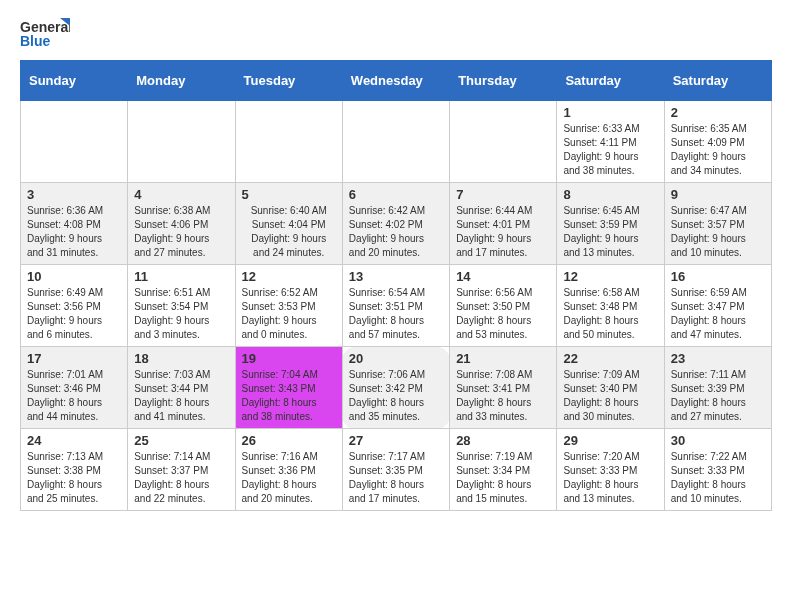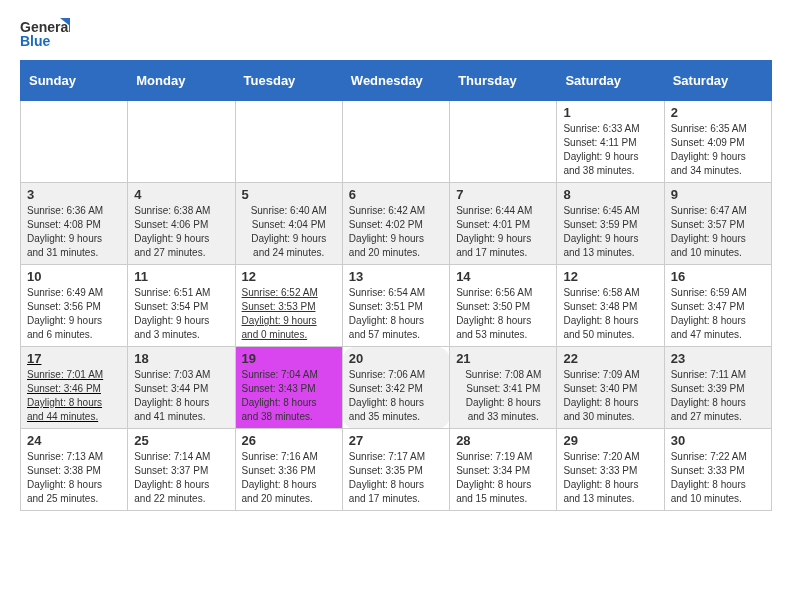--- a/index.html
+++ b/index.html
@@ -121,21 +121,21 @@
 Daylight: 9 hours and 6 minutes.</div>
           </td>
           <td>
             <span class="day-num">11</span>
             <div class="day-info" style="white-space: pre-line;">Sunrise: 6:51 AM
 Sunset: 3:54 PM
 Daylight: 9 hours and 3 minutes.</div>
           </td>
           <td>
             <span class="day-num">12</span>
-            <div class="day-info" style="white-space: pre-line; text-decoration: underline;">Sunrise: 6:52 AM
+            <div class="day-info" style="white-space: pre-line;">Sunrise: 6:52 AM
 Sunset: 3:53 PM
 Daylight: 9 hours and 0 minutes.</div>
           </td>
           <td>
             <span class="day-num">13</span>
             <div class="day-info" style="white-space: pre-line;">Sunrise: 6:54 AM
 Sunset: 3:51 PM
 Daylight: 8 hours and 57 minutes.</div>
           </td>
           <td>
@@ -151,21 +151,21 @@
 Daylight: 8 hours and 50 minutes.</div>
           </td>
           <td>
             <span class="day-num">16</span>
             <div class="day-info" style="white-space: pre-line;">Sunrise: 6:59 AM
 Sunset: 3:47 PM
 Daylight: 8 hours and 47 minutes.</div>
           </td>
         </tr>
         <tr style="background: rgb(240, 240, 240);">
-          <td style="background: rgb(240, 240, 240); text-decoration: underline;">
+          <td style="background: rgb(240, 240, 240);">
             <span class="day-num">17</span>
             <div class="day-info" style="white-space: pre-line;">Sunrise: 7:01 AM
 Sunset: 3:46 PM
 Daylight: 8 hours and 44 minutes.</div>
           </td>
           <td style="background: rgb(240, 240, 240);">
             <span class="day-num">18</span>
             <div class="day-info" style="white-space: pre-line;">Sunrise: 7:03 AM
 Sunset: 3:44 PM
 Daylight: 8 hours and 41 minutes.</div>
@@ -177,21 +177,21 @@
 Daylight: 8 hours and 38 minutes.</div>
           </td>
           <td style="background: rgb(240, 240, 240); border-radius: 14px;">
             <span class="day-num">20</span>
             <div class="day-info" style="white-space: pre-line;">Sunrise: 7:06 AM
 Sunset: 3:42 PM
 Daylight: 8 hours and 35 minutes.</div>
           </td>
           <td style="background: rgb(240, 240, 240);">
             <span class="day-num">21</span>
-            <div class="day-info" style="white-space: pre-line; text-align: center;">Sunrise: 7:08 AM
+            <div class="day-info" style="white-space: pre-line;">Sunrise: 7:08 AM
 Sunset: 3:41 PM
 Daylight: 8 hours and 33 minutes.</div>
           </td>
           <td style="background: rgb(240, 240, 240);">
             <span class="day-num">22</span>
             <div class="day-info" style="white-space: pre-line;">Sunrise: 7:09 AM
 Sunset: 3:40 PM
 Daylight: 8 hours and 30 minutes.</div>
           </td>
           <td style="background: rgb(240, 240, 240);">

